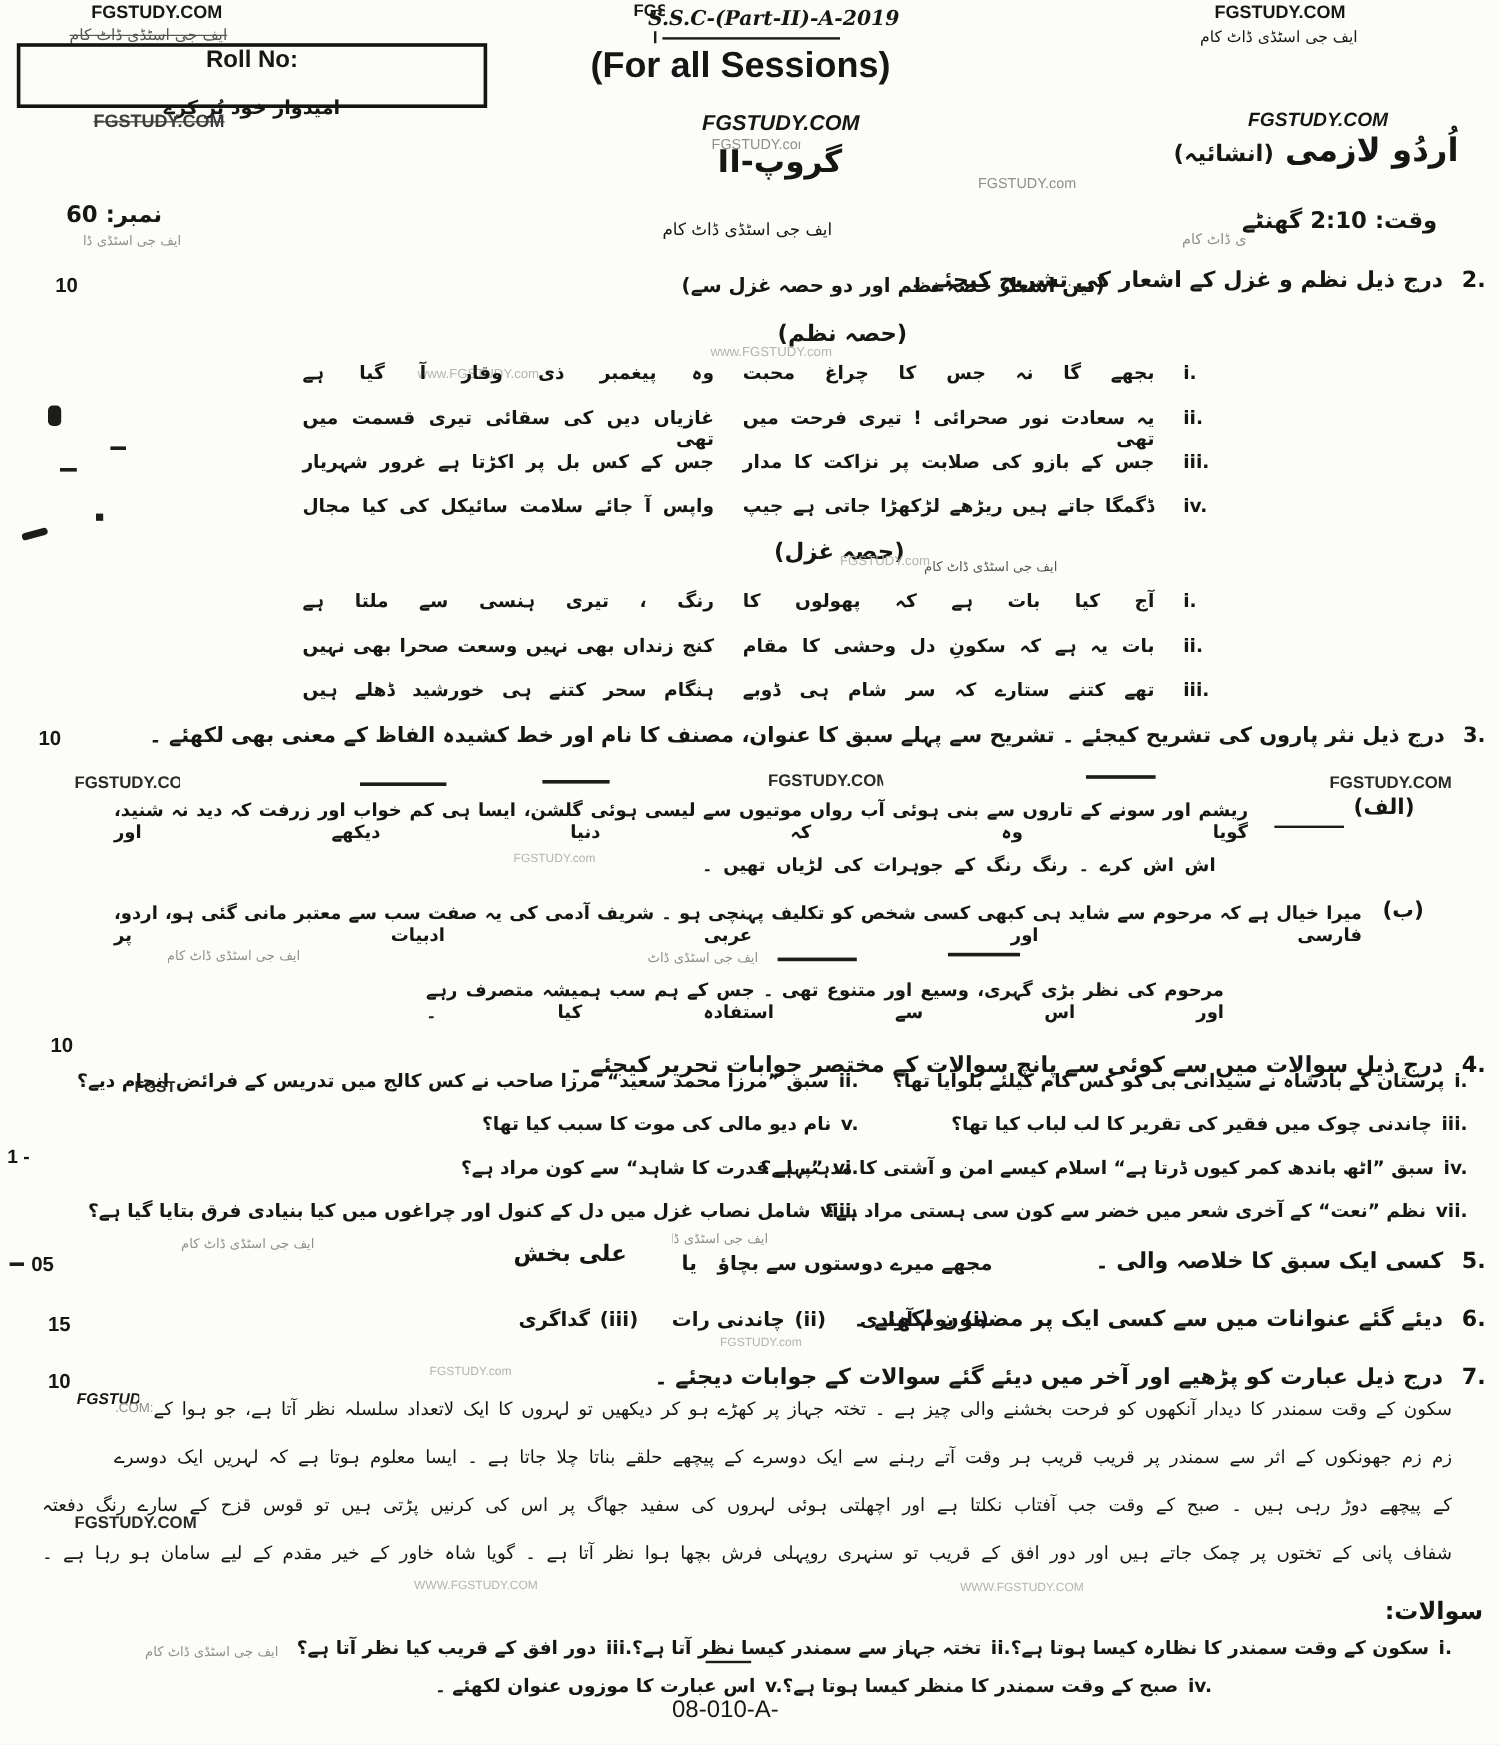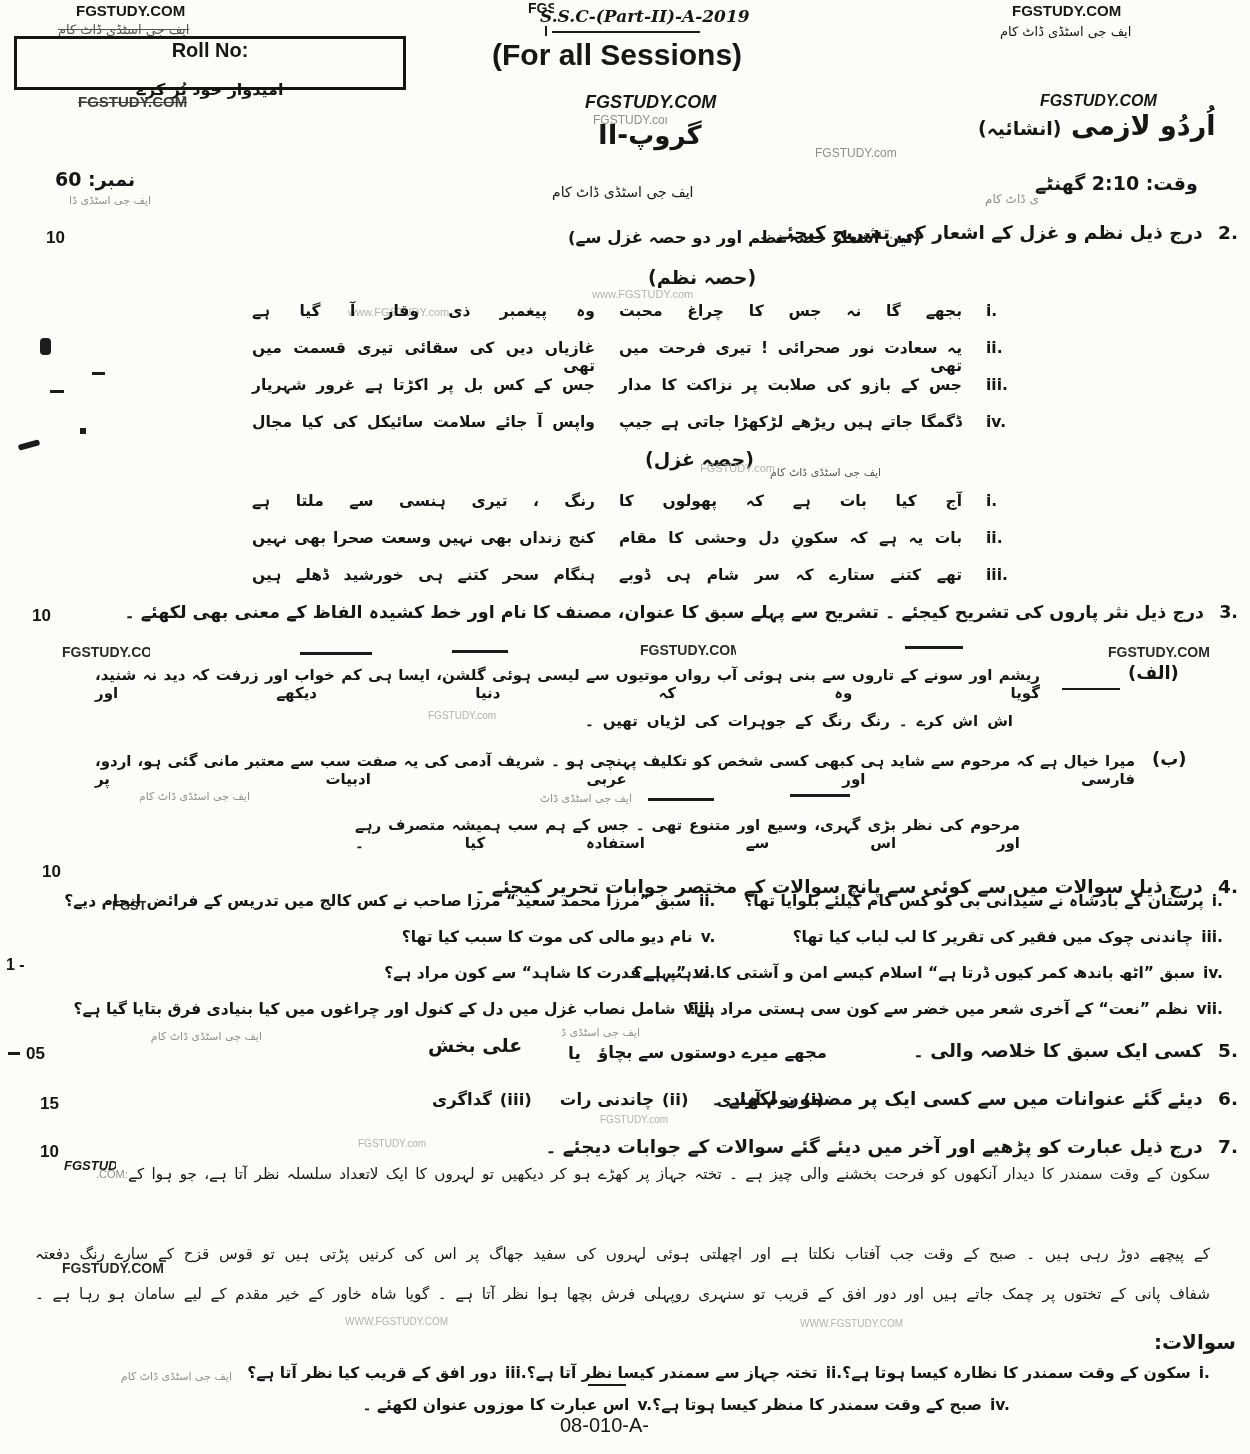--- a/index.html
+++ b/index.html
@@ -202,20 +202,21 @@
   <div class="abs marks" style="left:40px;top:1142px;">10</div>
   <div class="abs u b qh" style="right:12px;top:1136px;">
     <span class="qn">7.</span>
     <span>درج ذیل عبارت کو پڑھیے اور آخر میں دیئے گئے سوالات کے جوابات دیجئے ۔</span>
   </div>
   <div class="abs lat wmf" style="left:358px;top:1138px;font-size:10px;">FGSTUDY.com</div>
   <div class="abs lat b clip" style="left:64px;top:1158px;font-size:13px;font-style:italic;width:52px;">FGSTUDY.COM</div>
   <div class="abs lat wm" style="left:96px;top:1168px;font-size:11px;">.COM:</div>
 
   <div class="abs pass" style="left:128px;top:1164px;width:1082px;">سکون کے وقت سمندر کا دیدار آنکھوں کو فرحت بخشنے والی چیز ہے ۔ تختہ جہاز پر کھڑے ہو کر دیکھیں تو لہروں کا ایک لاتعداد سلسلہ نظر آتا ہے، جو ہوا کے</div>
+  <div class="abs pass" style="left:95px;top:1204px;width:1115px;">زم زم جھونکوں کے اثر سے سمندر پر قریب قریب ہر وقت آتے رہنے سے ایک دوسرے کے پیچھے حلقے بناتا چلا جاتا ہے ۔ ایسا معلوم ہوتا ہے کہ لہریں ایک دوسرے</div>
   <div class="abs pass" style="left:35px;top:1244px;width:1175px;">کے پیچھے دوڑ رہی ہیں ۔ صبح کے وقت جب آفتاب نکلتا ہے اور اچھلتی ہوئی لہروں کی سفید جھاگ پر اس کی کرنیں پڑتی ہیں تو قوس قزح کے سارے رنگ دفعتہ</div>
   <div class="abs pass" style="left:35px;top:1284px;width:1175px;">شفاف پانی کے تختوں پر چمک جاتے ہیں اور دور افق کے قریب تو سنہری روپہلی فرش بچھا ہوا نظر آتا ہے ۔ گویا شاہ خاور کے خیر مقدم کے لیے سامان ہو رہا ہے ۔</div>
   <div class="abs lat b wmd" style="left:62px;top:1260px;font-size:14px;">FGSTUDY.COM</div>
 
   <div class="abs lat wmf" style="left:345px;top:1316px;font-size:10px;">WWW.FGSTUDY.COM</div>
   <div class="abs lat wmf" style="left:800px;top:1318px;font-size:10px;">WWW.FGSTUDY.COM</div>
 
   <div class="abs u b" style="right:14px;top:1330px;font-size:20px;">سوالات:</div>
 
   <div class="subrow" style="left:285px;top:1364px;width:925px;">

